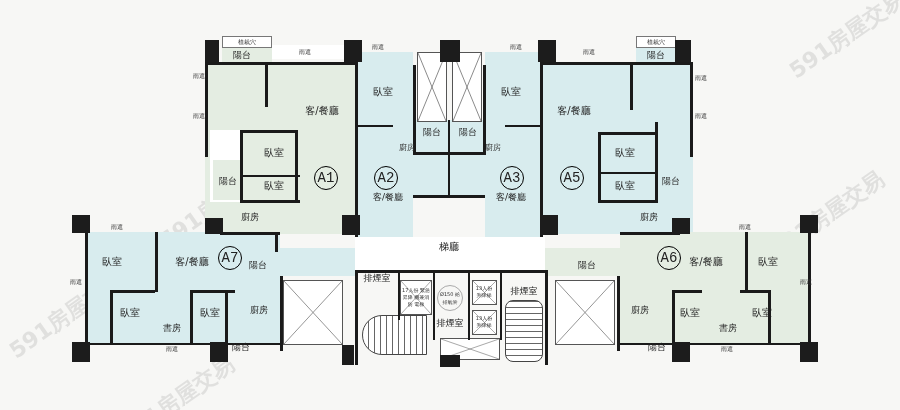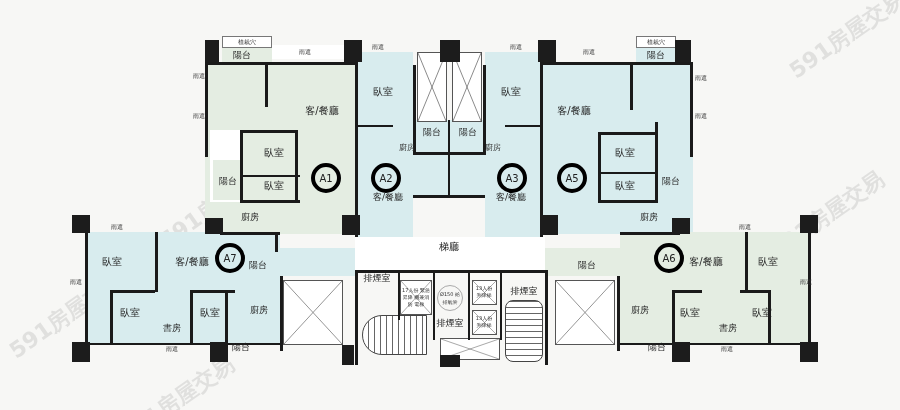--- a/index.html
+++ b/index.html
@@ -7,21 +7,21 @@
   .plan{position:absolute;left:0;top:0;width:900px;height:410px;}
   .room{position:absolute;box-sizing:border-box;}
   .green{background:#e4ede2;}
   .blue{background:#d8ecee;}
   .white{background:#ffffff;}
   .wall{position:absolute;background:#1a1a1a;}
   .col{position:absolute;background:#1c1c1c;}
   .lbl{position:absolute;font-size:10px;color:#222;white-space:nowrap;transform:translate(-50%,-50%);}
   .lbl.sm{font-size:6px;color:#333;}
   .lbl.md{font-size:9px;}
-  .unit{position:absolute;width:22px;height:22px;border:4px solid #000000;border-radius:50%;font-size:10px;color:#222;display:flex;align-items:center;justify-content:center;transform:translate(-50%,-50%);background:transparent;}
+  .unit{position:absolute;width:22px;height:22px;border:1px solid #000000;border-radius:50%;font-size:14px;color:#222;display:flex;align-items:center;justify-content:center;transform:translate(-50%,-50%);background:transparent;font-family:Liberation Mono, monospace;}
   .void{position:absolute;box-sizing:border-box;border:1px solid #555;background:#fff;}
   .void svg{position:absolute;left:0;top:0;width:100%;height:100%;}
   .stairs{position:absolute;box-sizing:border-box;border:1px solid #444;background:repeating-linear-gradient(90deg,#fff 0 5px,#666 5px 6px);}
   .wm{position:absolute;color:rgba(180,180,180,0.35);font-size:22px;font-weight:bold;transform:rotate(-35deg);white-space:nowrap;pointer-events:none;}
 </style>
 </head>
 <body>
 
 <div class="plan">
 

